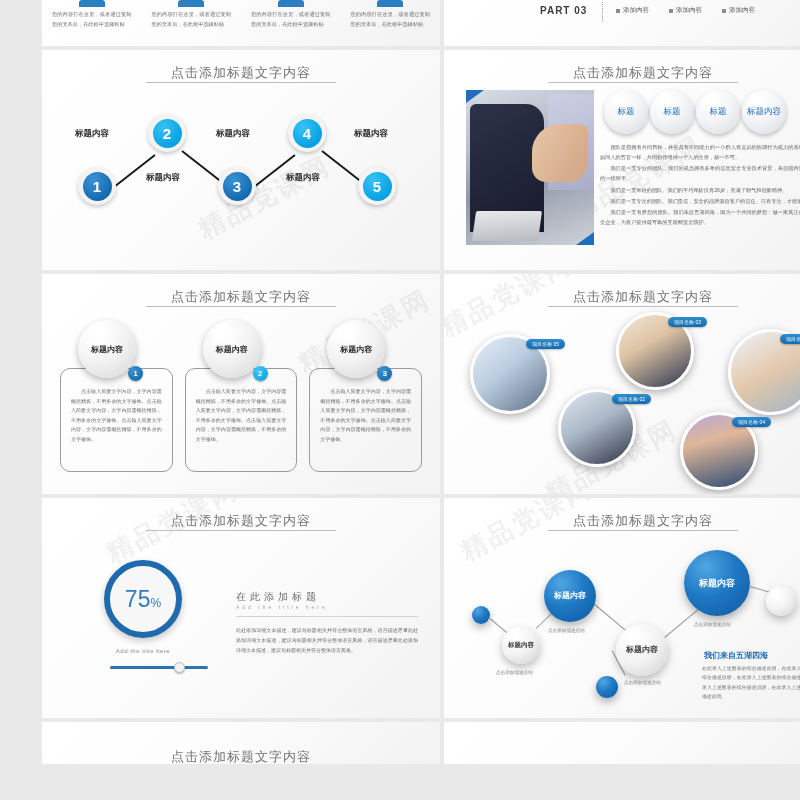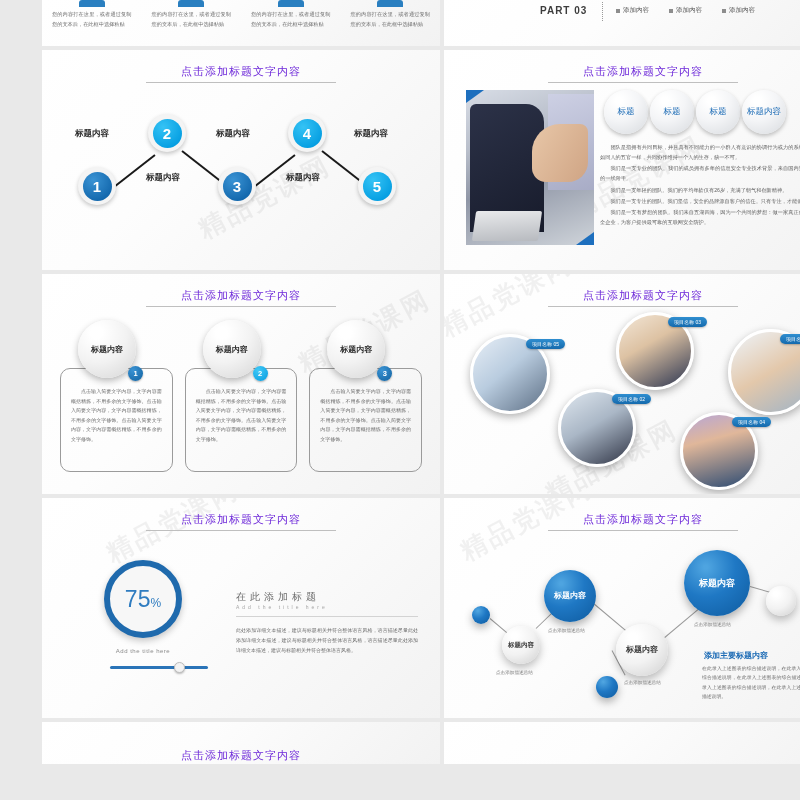--- a/index.html
+++ b/index.html
@@ -32,21 +32,21 @@
   }
   .watermark {
     position: absolute; color: rgba(0,0,0,0.055);
     font-size: 26px; font-weight: bold; letter-spacing: 3px;
     transform: rotate(-28deg); pointer-events: none; white-space: nowrap;
   }
 
   
   .slide-title {
     position: absolute; left: 0; right: 0; top: 14px;
-    text-align: center; font-size: 11px; color: #6d28d9;
+    text-align: center; font-size: 13px; color: #737373;
     letter-spacing: 1px; font-weight: 500;
   }
   .title-rule {
     position: absolute; top: 32px; left: 50%;
     transform: translateX(-50%);
     width: 190px; height: 1px; background: #bfbfbf;
   }
 
   
   .topcols { position: absolute; left: 0; right: 0; top: 0; display: flex; }
@@ -422,21 +422,21 @@
       <div class="ncap" style="left:180px;top:182px;">点击添加描述总结</div>
       <div class="sphere blue" style="left:152px;top:178px;width:22px;height:22px;"></div>
 
       <div class="sphere blue" style="left:240px;top:52px;width:66px;height:66px;font-size:9px;">
         <span>标题内容</span>
       </div>
       <div class="ncap" style="left:250px;top:124px;">点击添加描述总结</div>
 
       <div class="sphere white" style="left:322px;top:88px;width:30px;height:30px;"></div>
 
-      <div class="nhead" style="left:260px;top:152px;">添加主要标题内容</div>
+      <div class="nhead" style="left:260px;top:152px;">我们来自五湖四海</div>
       <div class="nbody" style="left:258px;top:166px;right:16px;">在此录入上述图表的综合描述说明，在此录入上述图表的综合描述说明，在此录入上述图表的综合描述说明，在此录入上述图表的综合描述说明，在此录入上述图表的综合描述说明。</div>
     </div>
   </div>
 
   <div class="row row-4">
     <div class="slide">
       <div class="slide-bg"></div>
       <div class="slide-title" style="top:26px;">点击添加标题文字内容</div>
     </div>
     <div class="slide">

